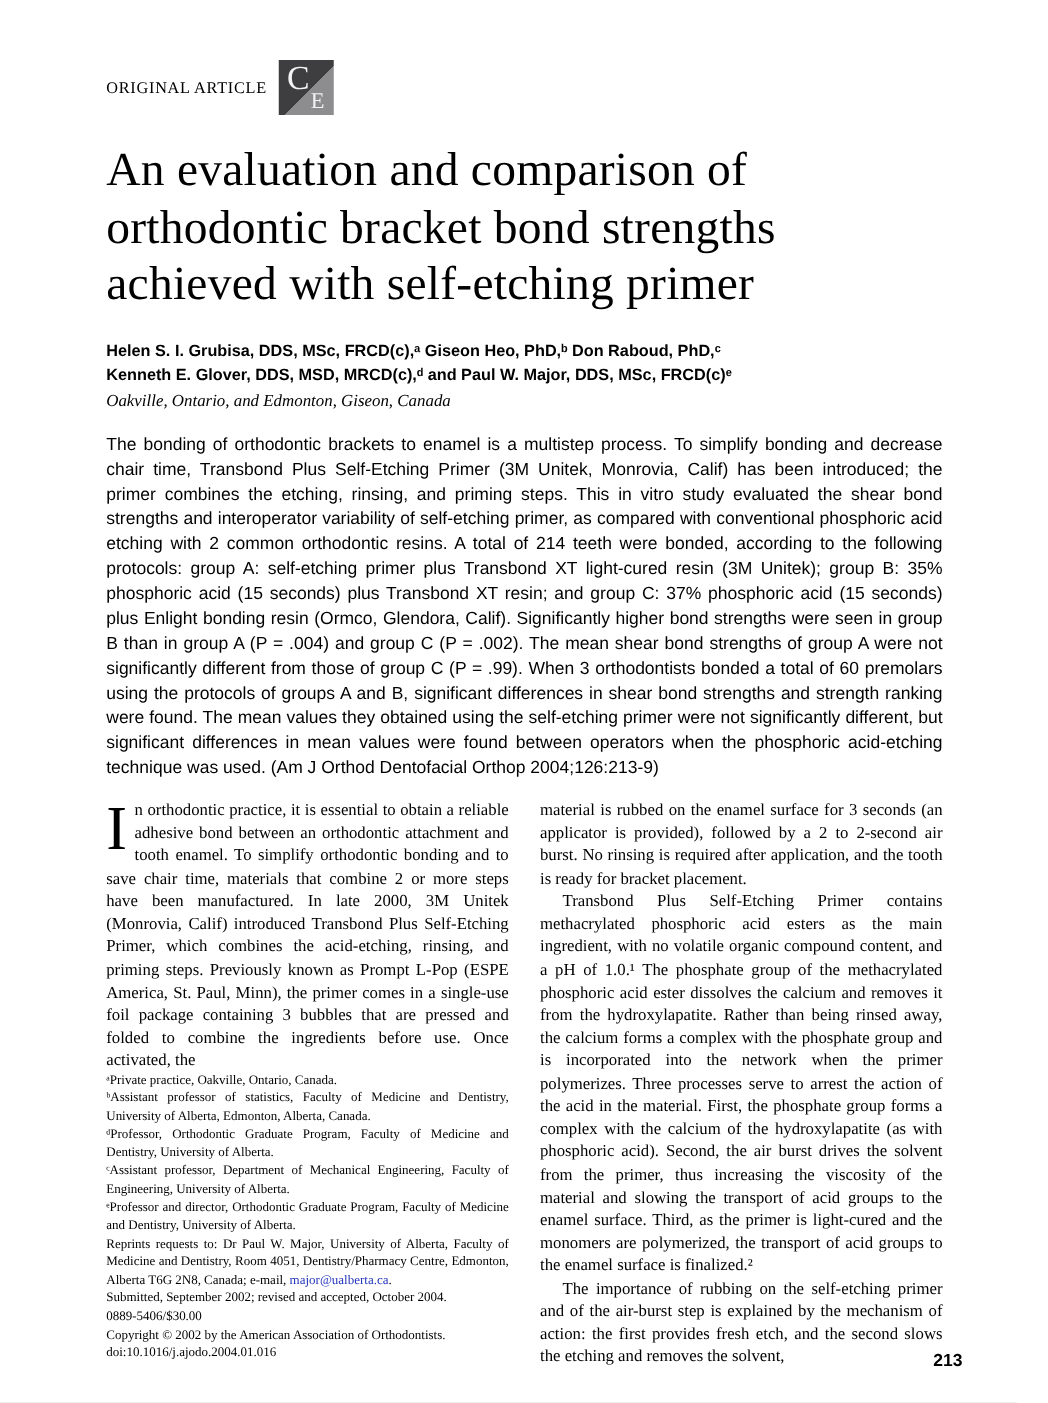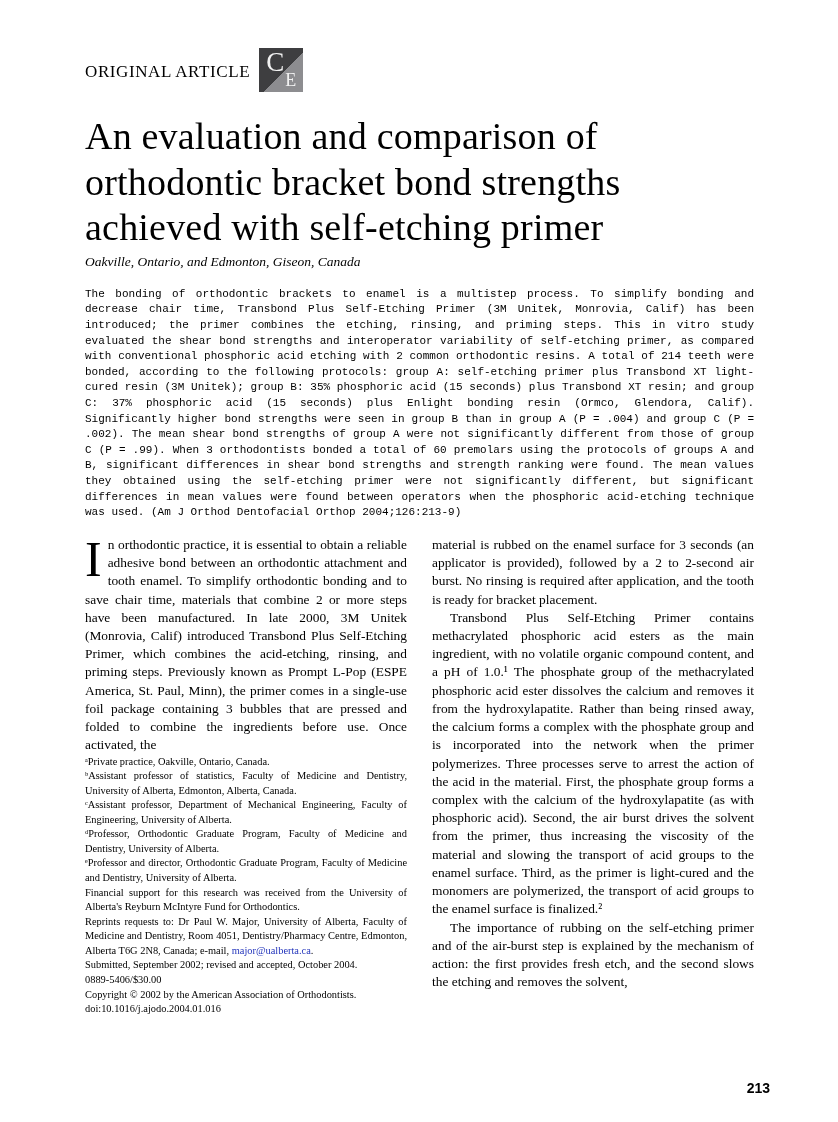--- a/index.html
+++ b/index.html
@@ -13,21 +13,21 @@
     color: #000000;
     padding: 48px 84px 0 85px;
     overflow: hidden;
   }
   .header-row {
     display: flex;
     align-items: flex-start;
   }
   .article-type {
     font-family: "Liberation Serif", "DejaVu Serif", serif;
-    font-size: 17px;
+    font-size: 13px;
     letter-spacing: 0.6px;
     padding-top: 14px;
   }
   .ce-badge {
     position: relative;
     display: inline-block;
     width: 44px;
     height: 44px;
     margin-left: 9px;
     background: linear-gradient(135deg, #3e3e40 55%, #8d8d90 55%);
@@ -67,22 +67,22 @@
     line-height: 1.5;
   }
   .affiliation {
     margin-top: 3px;
     font-family: "Liberation Serif", "DejaVu Serif", serif;
     font-style: italic;
     font-size: 13.5px;
   }
   .abstract {
     margin-top: 17px;
-    font-family: Liberation Mono, monospace;
-    font-size: 11px;
+    font-family: Liberation Sans, sans-serif;
+    font-size: 14px;
     line-height: 1.42;
     text-align: justify;
   }
   .columns {
     display: flex;
     gap: 25px;
     margin-top: 15px;
     align-items: stretch;
   }
   .col {
@@ -130,37 +130,40 @@
   <div class="header-row">
     <span class="article-type">ORIGINAL ARTICLE</span>
     <span class="ce-badge">
       <span class="ce-c">C</span>
       <span class="ce-e">E</span>
     </span>
   </div>
 
   <h1 class="title">An evaluation and comparison of orthodontic bracket bond strengths achieved with self-etching primer</h1>
 
+  <div class="authors">
+    <div>Helen S. I. Grubisa, DDS, MSc, FRCD(c),ᵃ Giseon Heo, PhD,ᵇ Don Raboud, PhD,ᶜ</div>
+    <div>Kenneth E. Glover, DDS, MSD, MRCD(c),ᵈ and Paul W. Major, DDS, MSc, FRCD(c)ᵉ</div>
+  </div>
 
   <div class="affiliation">Oakville, Ontario, and Edmonton, Giseon, Canada</div>
 
   <p class="abstract">The bonding of orthodontic brackets to enamel is a multistep process. To simplify bonding and decrease chair time, Transbond Plus Self-Etching Primer (3M Unitek, Monrovia, Calif) has been introduced; the primer combines the etching, rinsing, and priming steps. This in vitro study evaluated the shear bond strengths and interoperator variability of self-etching primer, as compared with conventional phosphoric acid etching with 2 common orthodontic resins. A total of 214 teeth were bonded, according to the following protocols: group A: self-etching primer plus Transbond XT light-cured resin (3M Unitek); group B: 35% phosphoric acid (15 seconds) plus Transbond XT resin; and group C: 37% phosphoric acid (15 seconds) plus Enlight bonding resin (Ormco, Glendora, Calif). Significantly higher bond strengths were seen in group B than in group A (P = .004) and group C (P = .002). The mean shear bond strengths of group A were not significantly different from those of group C (P = .99). When 3 orthodontists bonded a total of 60 premolars using the protocols of groups A and B, significant differences in shear bond strengths and strength ranking were found. The mean values they obtained using the self-etching primer were not significantly different, but significant differences in mean values were found between operators when the phosphoric acid-etching technique was used. (Am J Orthod Dentofacial Orthop 2004;126:213-9)</p>
 
   <div class="columns">
 
     <div class="col left">
       <p class="para"><span class="dropcap">I</span><span>n orthodontic practice, it is essential to obtain a reliable adhesive bond between an orthodontic attachment and tooth enamel. To simplify orthodontic bonding and to save chair time, materials that combine 2 or more steps have been manufactured. In late 2000, 3M Unitek (Monrovia, Calif) introduced Transbond Plus Self-Etching Primer, which combines the acid-etching, rinsing, and priming steps. Previously known as Prompt L-Pop (ESPE America, St. Paul, Minn), the primer comes in a single-use foil package containing 3 bubbles that are pressed and folded to combine the ingredients before use. Once activated, the</span></p>
 
       <div class="footnotes">
         <p class="fn">ᵃPrivate practice, Oakville, Ontario, Canada.</p>
         <p class="fn">ᵇAssistant professor of statistics, Faculty of Medicine and Dentistry, University of Alberta, Edmonton, Alberta, Canada.</p>
+        <p class="fn">ᵈProfessor, Orthodontic Graduate Program, Faculty of Medicine and Dentistry, University of Alberta.</p>
         <p class="fn">ᶜAssistant professor, Department of Mechanical Engineering, Faculty of Engineering, University of Alberta.</p>
-        <p class="fn">ᵈProfessor, Orthodontic Graduate Program, Faculty of Medicine and Dentistry, University of Alberta.</p>
         <p class="fn">ᵉProfessor and director, Orthodontic Graduate Program, Faculty of Medicine and Dentistry, University of Alberta.</p>
-        <p class="fn">Financial support for this research was received from the University of Alberta's Reyburn McIntyre Fund for Orthodontics.</p>
         <p class="fn"><span>Reprints requests to: Dr Paul W. Major, University of Alberta, Faculty of Medicine and Dentistry, Room 4051, Dentistry/Pharmacy Centre, Edmonton, Alberta T6G 2N8, Canada; e-mail, </span><a class="email-link">major@ualberta.ca</a><span>.</span></p>
         <p class="fn">Submitted, September 2002; revised and accepted, October 2004.</p>
         <p class="fn">0889-5406/$30.00</p>
         <p class="fn">Copyright © 2002 by the American Association of Orthodontists.</p>
         <p class="fn">doi:10.1016/j.ajodo.2004.01.016</p>
       </div>
     </div>
 
     <div class="col right">
       <p class="para">material is rubbed on the enamel surface for 3 seconds (an applicator is provided), followed by a 2 to 2-second air burst. No rinsing is required after application, and the tooth is ready for bracket placement.</p>

